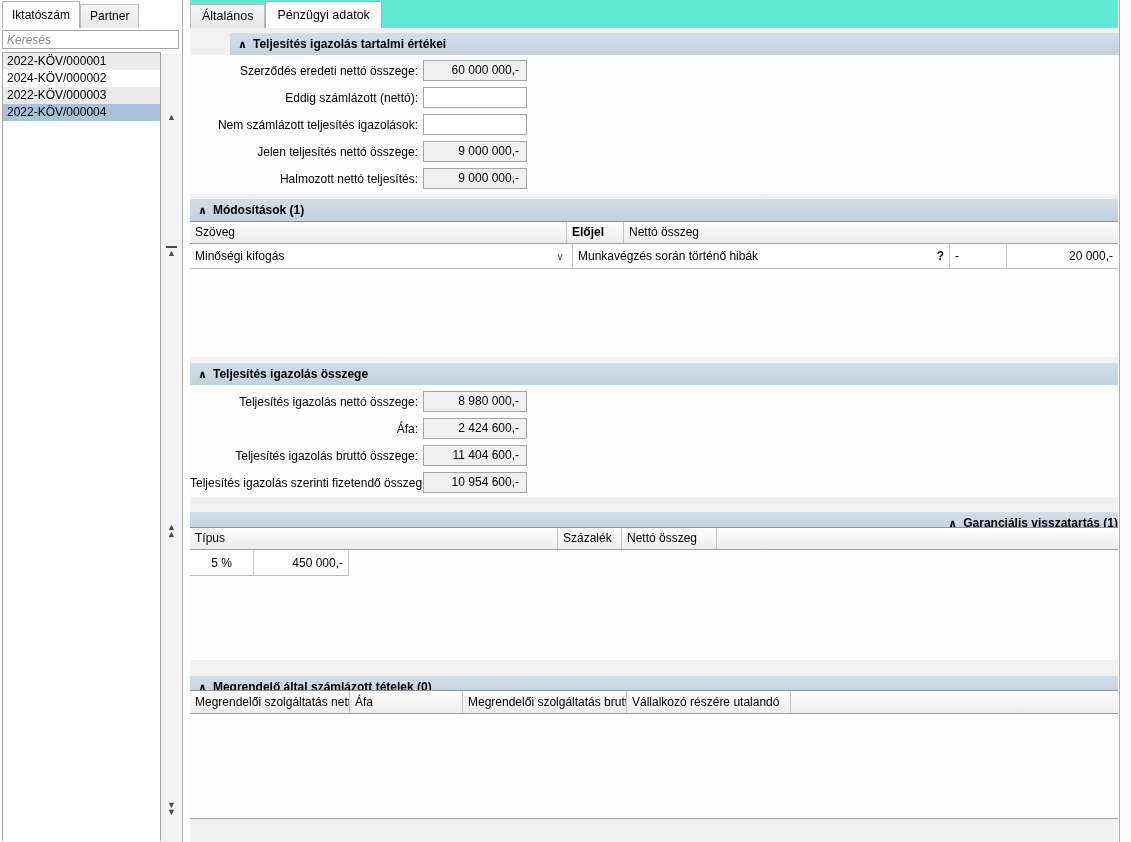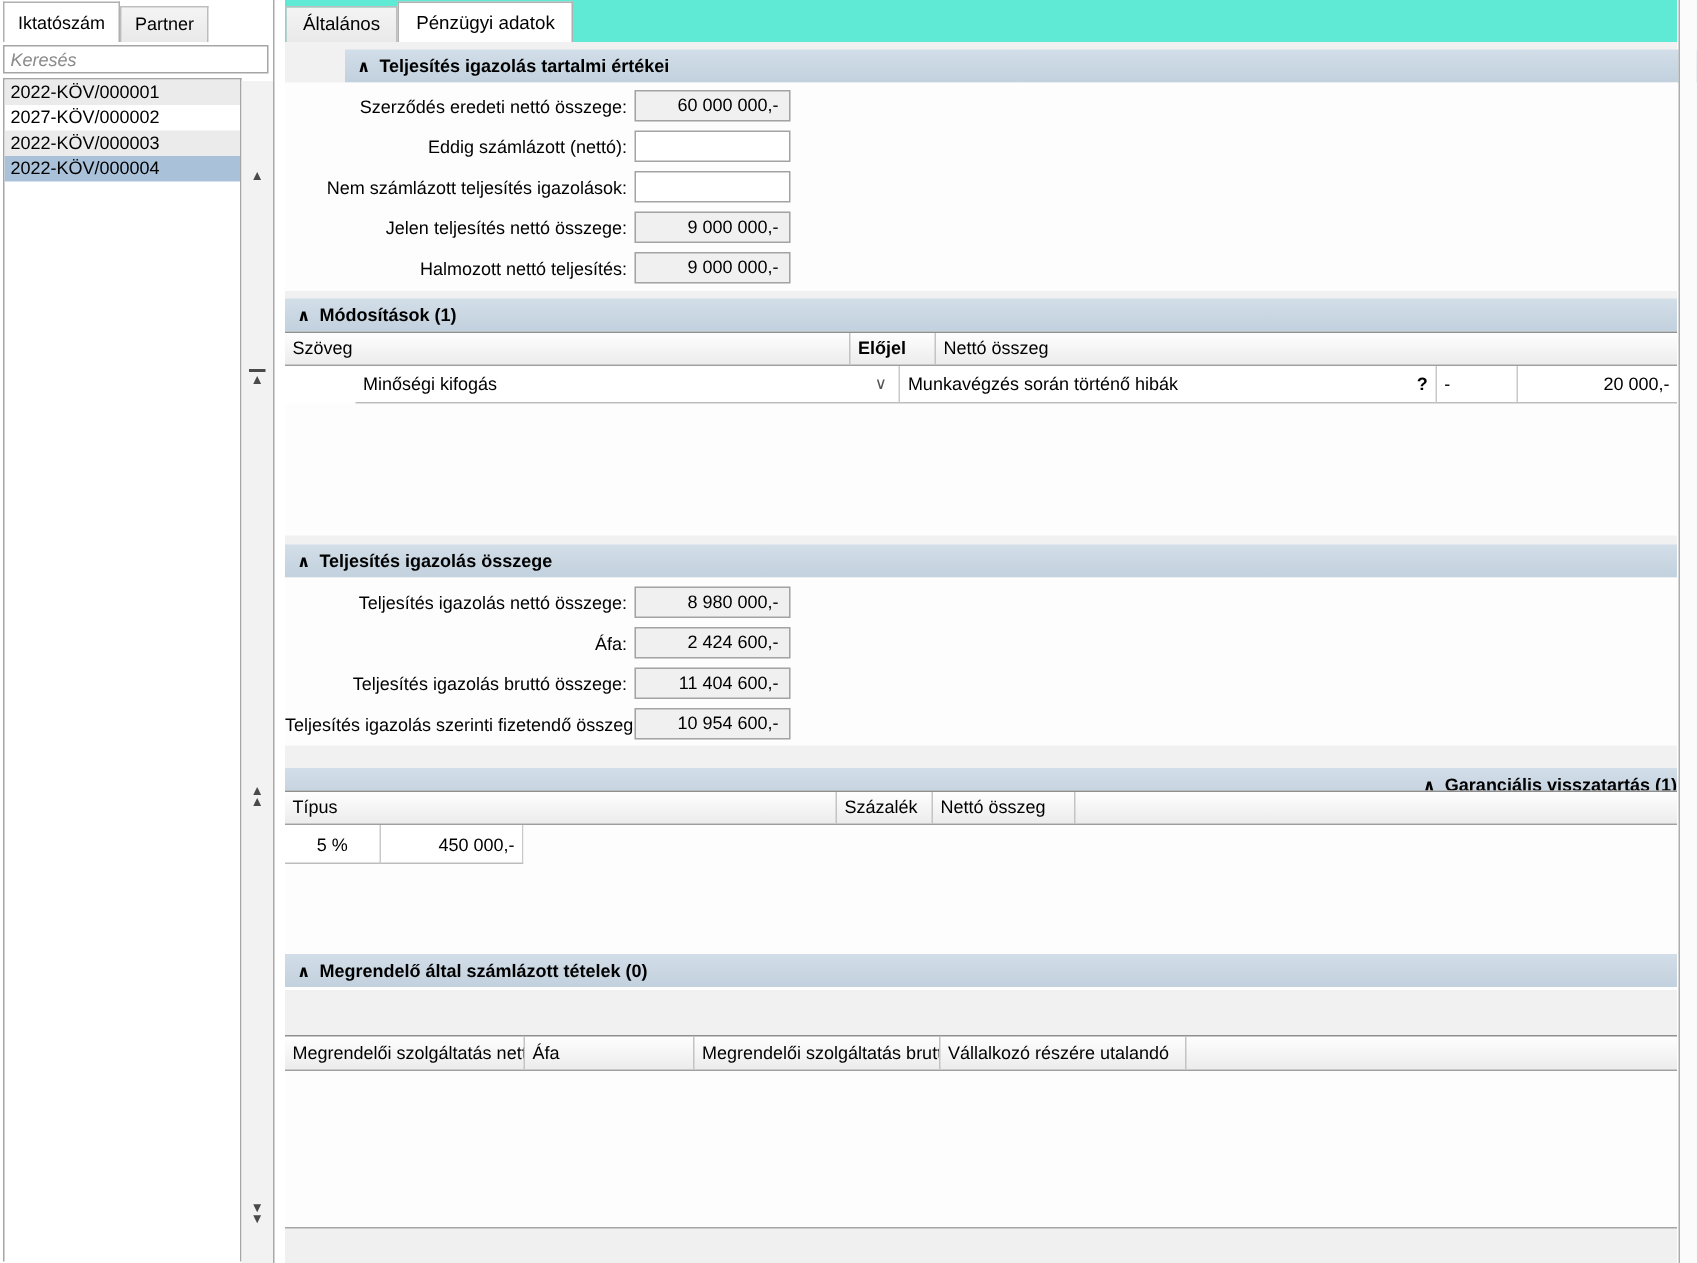--- a/index.html
+++ b/index.html
@@ -43,39 +43,39 @@
   .fbox.filled{background:#f0f0f0;}
   
   .t-head{display:flex;height:21px;background:linear-gradient(#fefefe,#ececec);border-top:1px solid #8f8f8f;border-bottom:1px solid #9f9f9f;box-sizing:content-box;}
   .t-head .cell{border-right:1px solid #c4c4c4;padding:0 5px;line-height:21px;white-space:nowrap;overflow:hidden;box-sizing:border-box;}
   .t-head .cell.filler{border-right:none;}
   .t-row{display:flex;height:25px;background:#fff;}
   .t-row .cell{border-right:1px solid #c9c9c9;border-bottom:1px solid #bdbdbd;line-height:25px;padding:0 5px;white-space:nowrap;overflow:hidden;box-sizing:border-box;}
   .t-row .cell.filler{border-right:none;border-bottom:none;background:#fdfdfd;}
   .cell.num{text-align:right;}
   .cell.ctr{text-align:center;}
-  .combo{position:relative;margin-left:47px;}
+  .combo{position:relative;}
   .combo .chev{position:absolute;right:8px;top:0;color:#555;font-size:11px;}
   .help{float:right;font-weight:bold;}
   .bottom-strip{position:absolute;left:0;top:818px;width:928px;height:24px;background:#f0f0f0;border-top:1px solid #a5a5a5;}
   
   .vscroll{position:absolute;left:1119px;top:0;width:12px;height:842px;background:#fbfbfb;border-left:1px solid #adadad;}
 </style>
 </head>
 <body>
 
 <div class="left-panel">
   <div class="ltabs">
     <div class="ltab active">Iktatószám</div>
     <div class="ltab">Partner</div>
   </div>
   <input class="lsearch" placeholder="Keresés" style="">
   <div class="llist">
     <div class="lrow alt">2022-KÖV/000001</div>
-    <div class="lrow">2027-KÖV/000002</div>
+    <div class="lrow">2024-KÖV/000002</div>
     <div class="lrow alt">2022-KÖV/000003</div>
     <div class="lrow selected">2022-KÖV/000004</div>
   </div>
   <div class="ltrack">
     <div class="sbtn" style="top:60px;">
       <span class="tri">▲</span>
     </div>
     <div class="sbtn" style="top:192px;">
       <span class="bar"></span>
       <span class="tri">▲</span>
@@ -180,21 +180,21 @@
       <div class="cell" style="width:95px;">Nettó összeg</div>
       <div class="cell filler" style="flex:1;"></div>
     </div>
     <div class="t-row" style="height:26px;">
       <div class="cell ctr" style="width:64px;line-height:26px;">5 %</div>
       <div class="cell num" style="width:95px;line-height:26px;">450 000,-</div>
       <div class="cell filler" style="flex:1;"></div>
     </div>
   </div>
 
-  <div class="sec-head" style="top:636px;">
+  <div class="sec-head" style="top:676px;">
     <span class="caret">∧</span><span>Megrendelő által számlázott tételek (0)</span>
   </div>
   <div class="sec-body" style="top:690px;height:128px;">
     <div class="t-head" style="height:22px;">
       <div class="cell" style="width:160px;line-height:22px;">Megrendelői szolgáltatás nettó</div>
       <div class="cell" style="width:113px;line-height:22px;">Áfa</div>
       <div class="cell" style="width:164px;line-height:22px;">Megrendelői szolgáltatás bruttó</div>
       <div class="cell" style="width:164px;line-height:22px;">Vállalkozó részére utalandó</div>
       <div class="cell filler" style="flex:1;"></div>
     </div>

